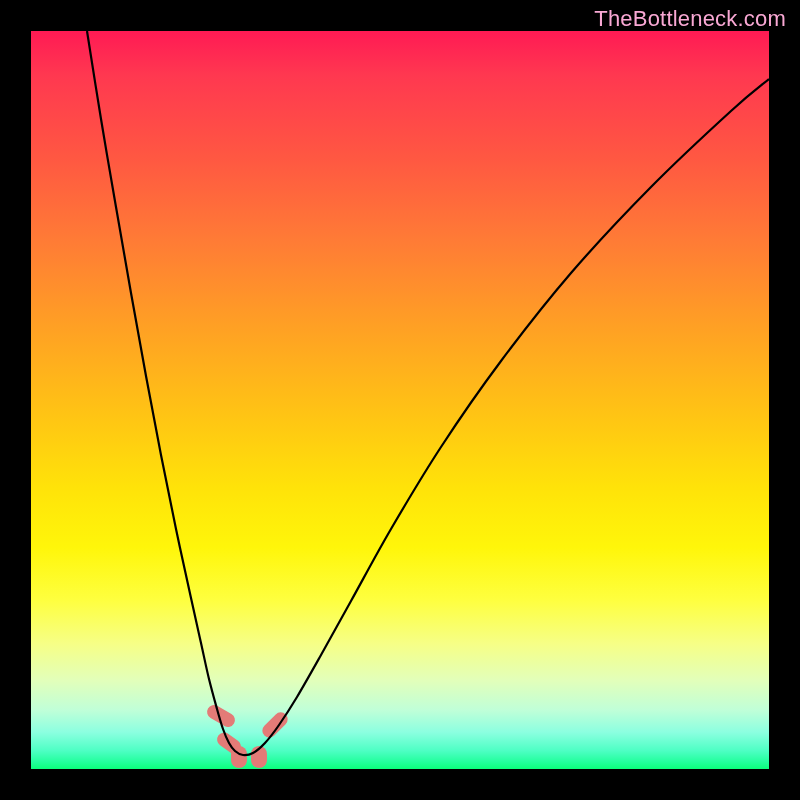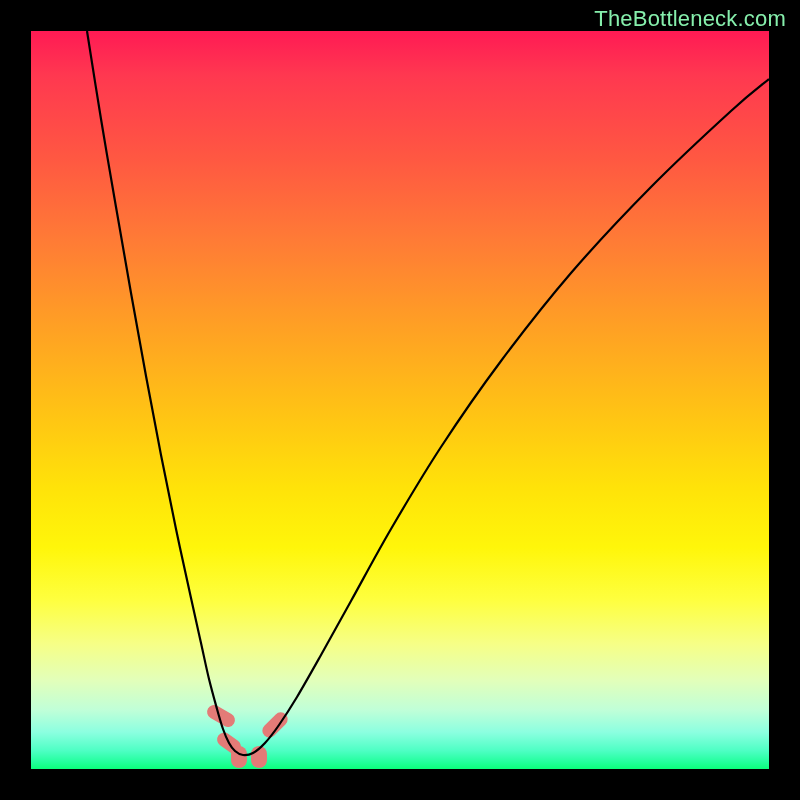--- a/index.html
+++ b/index.html
@@ -38,21 +38,21 @@
       #c0ffd8 92%,
       #8cffe0 95%,
       #4effc4 97.5%,
       #24ff9e 99%,
       #0bff7b 100%);
   }
   .watermark {
     position: absolute;
     top: 6px;
     right: 14px;
-    color: #86efac;
+    color: #f9a8d4;
     font-size: 22px;
     letter-spacing: 0.2px;
     font-weight: 400;
   }
   svg.curve {
     position: absolute;
     left: 0; top: 0;
     width: 738px; height: 738px;
   }
 </style>

